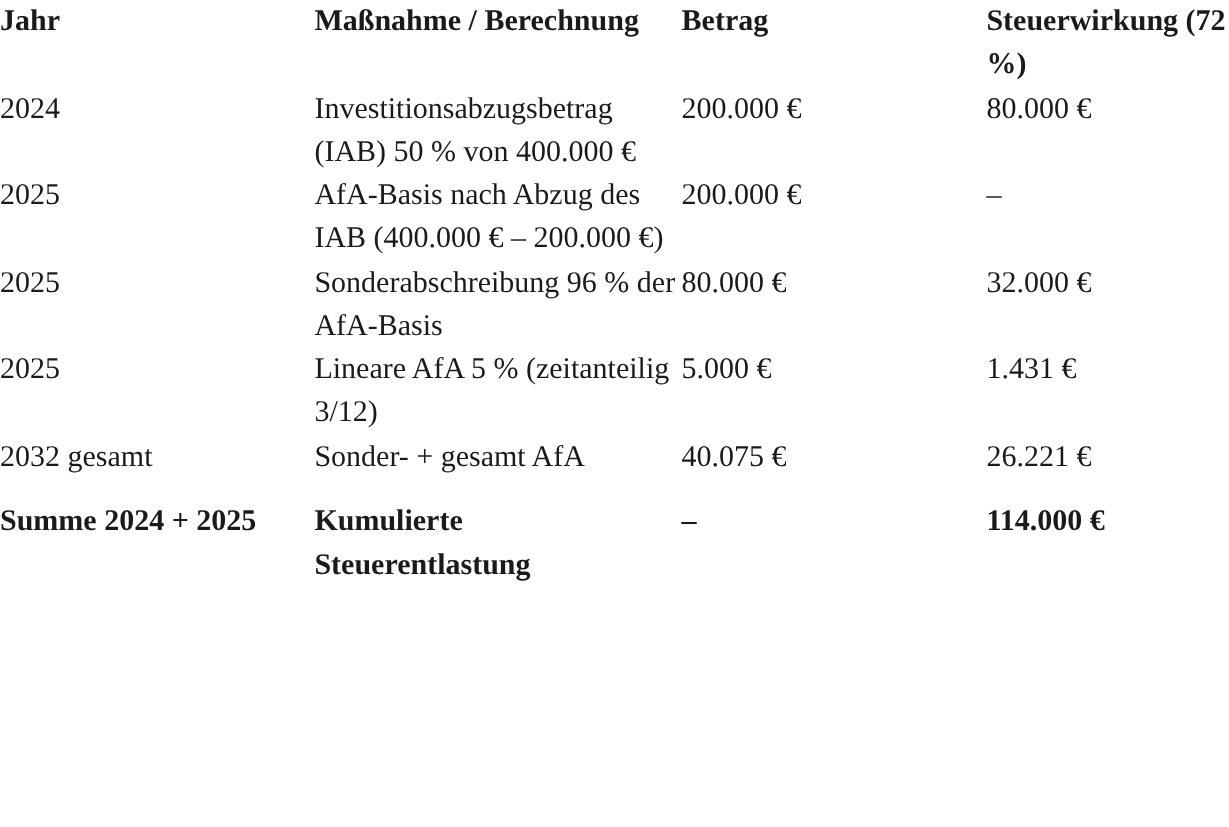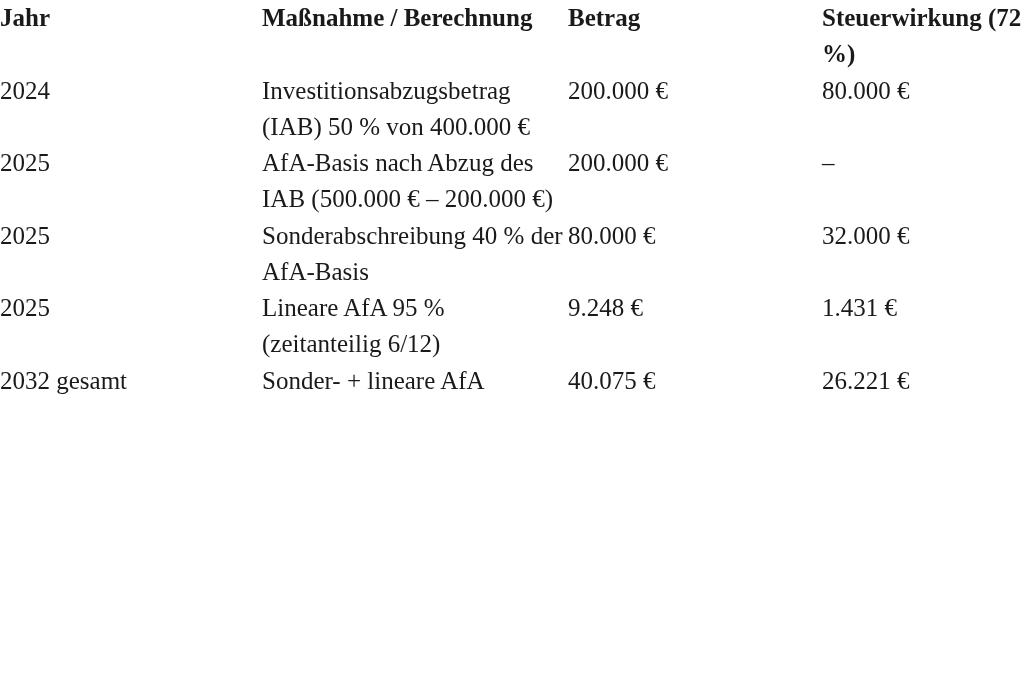--- a/index.html
+++ b/index.html
@@ -74,37 +74,43 @@
     </thead>
     <tbody>
       <tr>
         <td class="col-year">2024</td>
         <td class="col-meas">Investitionsabzugsbetrag (IAB) 50 % von 400.000 €</td>
         <td class="col-amount">200.000 €</td>
         <td class="col-tax">80.000 €</td>
       </tr>
       <tr>
         <td class="col-year">2025</td>
-        <td class="col-meas">AfA-Basis nach Abzug des IAB (500.000 € – 200.000 €)</td>
+        <td class="col-meas">AfA-Basis nach Abzug des IAB (400.000 € – 200.000 €)</td>
         <td class="col-amount">200.000 €</td>
         <td class="col-tax">–</td>
       </tr>
       <tr>
         <td class="col-year">2025</td>
-        <td class="col-meas">Sonderabschreibung 40 % der AfA-Basis</td>
+        <td class="col-meas">Sonderabschreibung 96 % der AfA-Basis</td>
         <td class="col-amount">80.000 €</td>
         <td class="col-tax">32.000 €</td>
       </tr>
       <tr>
         <td class="col-year">2025</td>
-        <td class="col-meas">Lineare AfA 95 % (zeitanteilig 6/12)</td>
-        <td class="col-amount">9.248 €</td>
+        <td class="col-meas">Lineare AfA 5 % (zeitanteilig 3/12)</td>
+        <td class="col-amount">5.000 €</td>
         <td class="col-tax">1.431 €</td>
       </tr>
       <tr>
         <td class="col-year">2032 gesamt</td>
-        <td class="col-meas">Sonder- + lineare AfA</td>
+        <td class="col-meas">Sonder- + gesamt AfA</td>
         <td class="col-amount">40.075 €</td>
         <td class="col-tax">26.221 €</td>
+      </tr>
+      <tr class="row-total">
+        <td class="col-year">Summe 2024 + 2025</td>
+        <td class="col-meas">Kumulierte Steuerentlastung</td>
+        <td class="col-amount">–</td>
+        <td class="col-tax">114.000 €</td>
       </tr>
     </tbody>
   </table>
 </div>
 
 </body></html>

